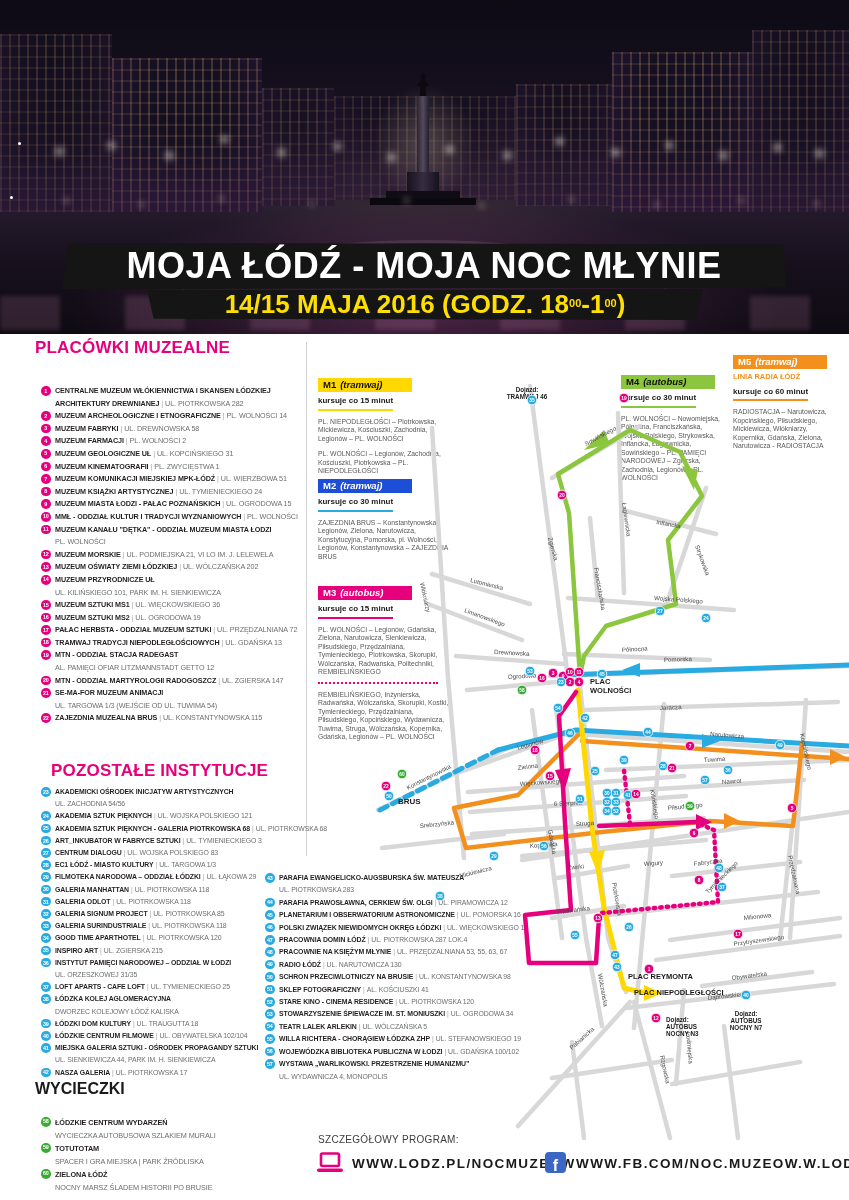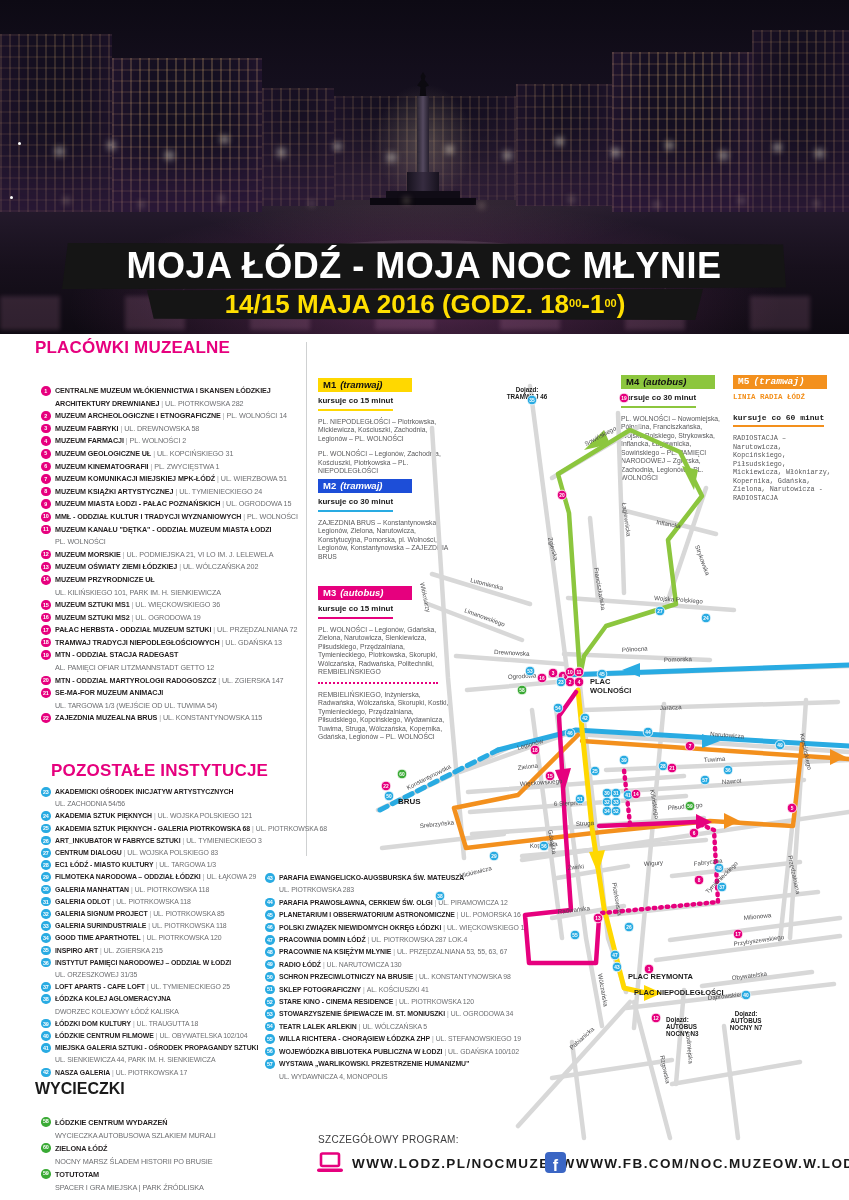--- a/index.html
+++ b/index.html
@@ -315,24 +315,24 @@
       </li>
     </ul>
 
   <h2 class="h-black" style="left:35px;top:1080px;margin:0;">WYCIECZKI</h2>
   <ul class="plist c-g tours-list">
 
   <li class="two">
         <span class="num">58</span><span class="name">ŁÓDZKIE CENTRUM WYDARZEŃ</span><span class="addr">WYCIECZKA AUTOBUSOWA SZLAKIEM MURALI</span>
       </li>
       <li class="two">
+        <span class="num">59</span><span class="name">TOTUTOTAM</span><span class="addr">SPACER I GRA MIEJSKA  |  PARK ŹRÓDLISKA</span>
+      </li>
+      <li class="two">
         <span class="num">60</span><span class="name">ZIELONA ŁÓDŹ</span><span class="addr">NOCNY MARSZ ŚLADEM HISTORII PO BRUSIE</span>
-      </li>
-      <li class="two">
-        <span class="num">59</span><span class="name">TOTUTOTAM</span><span class="addr">SPACER I GRA MIEJSKA  |  PARK ŹRÓDLISKA</span>
       </li>
     </ul>
 
 
   <div class="mline" style="left:318px;top:378px;">
     <div class="mhead" style="background:#ffd800;color:#111;">
         <b>M1</b>
         <i>(tramwaj)</i>
       </div>
     <div class="mfreq" style="border-color:#ffd800;">kursuje co 15 minut</div>
@@ -362,27 +362,27 @@
 
   <div class="mline" style="left:621px;top:375px;width:100px;">
     <div class="mhead" style="background:#8cc63e;color:#111;">
         <b>M4</b>
         <i>(autobus)</i>
       </div>
     <div class="mfreq" style="border-color:#8cc63e;">kursuje co 30 minut</div>
     <p>PL. WOLNOŚCI – Nowomiejska, Północna, Franciszkańska, Wojska Polskiego, Strykowska, Inflancka, Łagiewnicka, Sowińskiego – PL. PAMIĘCI NARODOWEJ – Zgierska, Zachodnia, Legionów – PL. WOLNOŚCI</p>
   </div>
 
-  <div class="mline" style="left:733px;top:375px;width:104px;font-family:Liberation Mono, monospace;">
+  <div class="mline" style="left:733px;top:355px;width:104px;">
     <div class="mhead" style="background:#f3901d;color:#fff;">
         <b>M5</b>
         <i>(tramwaj)</i>
       </div>
     <div class="msub" style="color:#f3901d;">LINIA RADIA ŁÓDŹ</div>
-    <div class="mfreq" style="border-color:#f3901d;margin-top:12px;">kursuje co 60 minut</div>
+    <div class="mfreq" style="border-color:#f3901d;margin-top:6px;">kursuje co 60 minut</div>
     <p>RADIOSTACJA – Narutowicza, Kopcińskiego, Piłsudskiego, Mickiewicza, Włókniarzy, Kopernika, Gdańska, Zielona, Narutowicza - RADIOSTACJA</p>
   </div>
 
   <svg id="map-svg" width="477" height="770" viewBox="0 0 477 770">
       <path d="M60,50 L76,300 L92,480" fill="none" stroke="#d8d8d8" stroke-width="4.5" stroke-linecap="round" stroke-linejoin="round"></path>
       <path d="M158,8 L196,300" fill="none" stroke="#d8d8d8" stroke-width="4.5" stroke-linecap="round" stroke-linejoin="round"></path>
       <path d="M246,35 L252,215" fill="none" stroke="#d8d8d8" stroke-width="4.5" stroke-linecap="round" stroke-linejoin="round"></path>
       <path d="M180,100 L268,48" fill="none" stroke="#d8d8d8" stroke-width="4.5" stroke-linecap="round" stroke-linejoin="round"></path>
       <path d="M334,110 L294,228" fill="none" stroke="#d8d8d8" stroke-width="4.5" stroke-linecap="round" stroke-linejoin="round"></path>
       <path d="M250,132 L344,156" fill="none" stroke="#d8d8d8" stroke-width="4.5" stroke-linecap="round" stroke-linejoin="round"></path>

